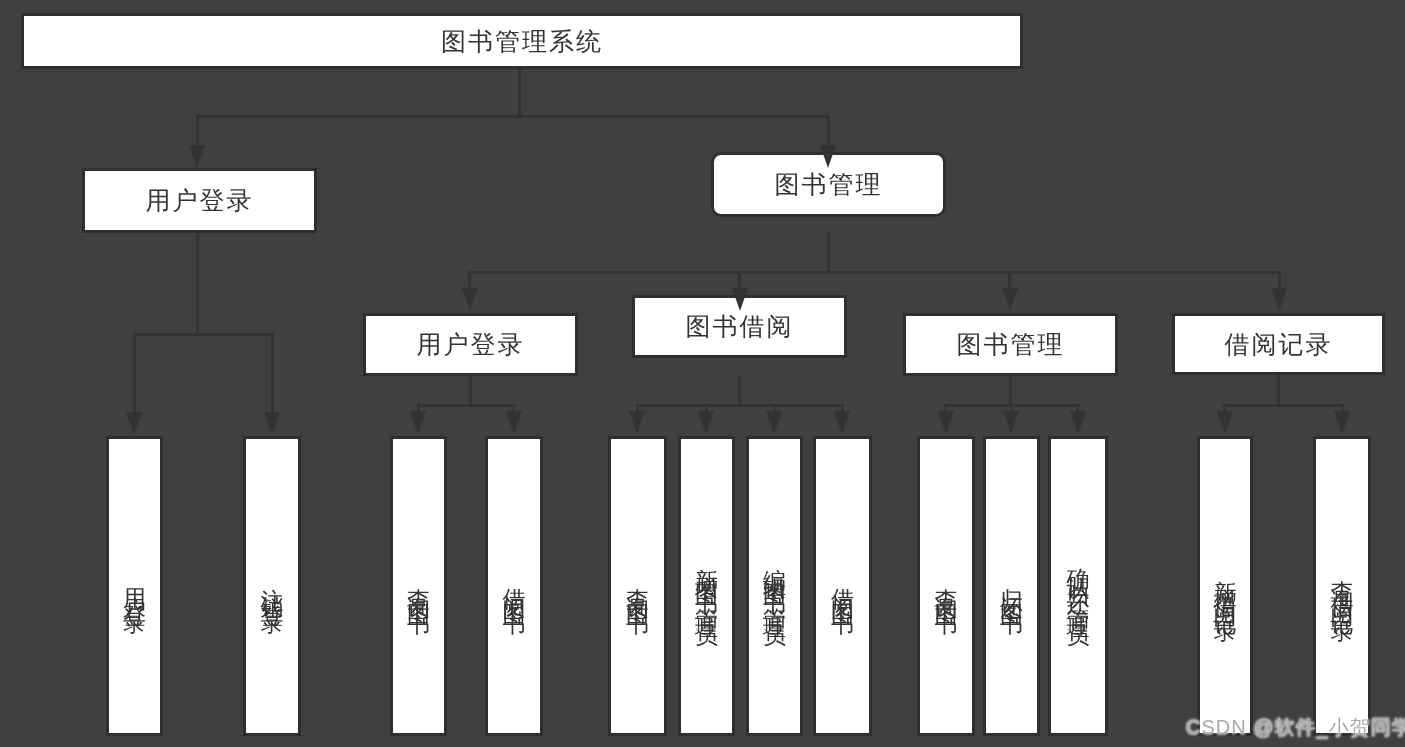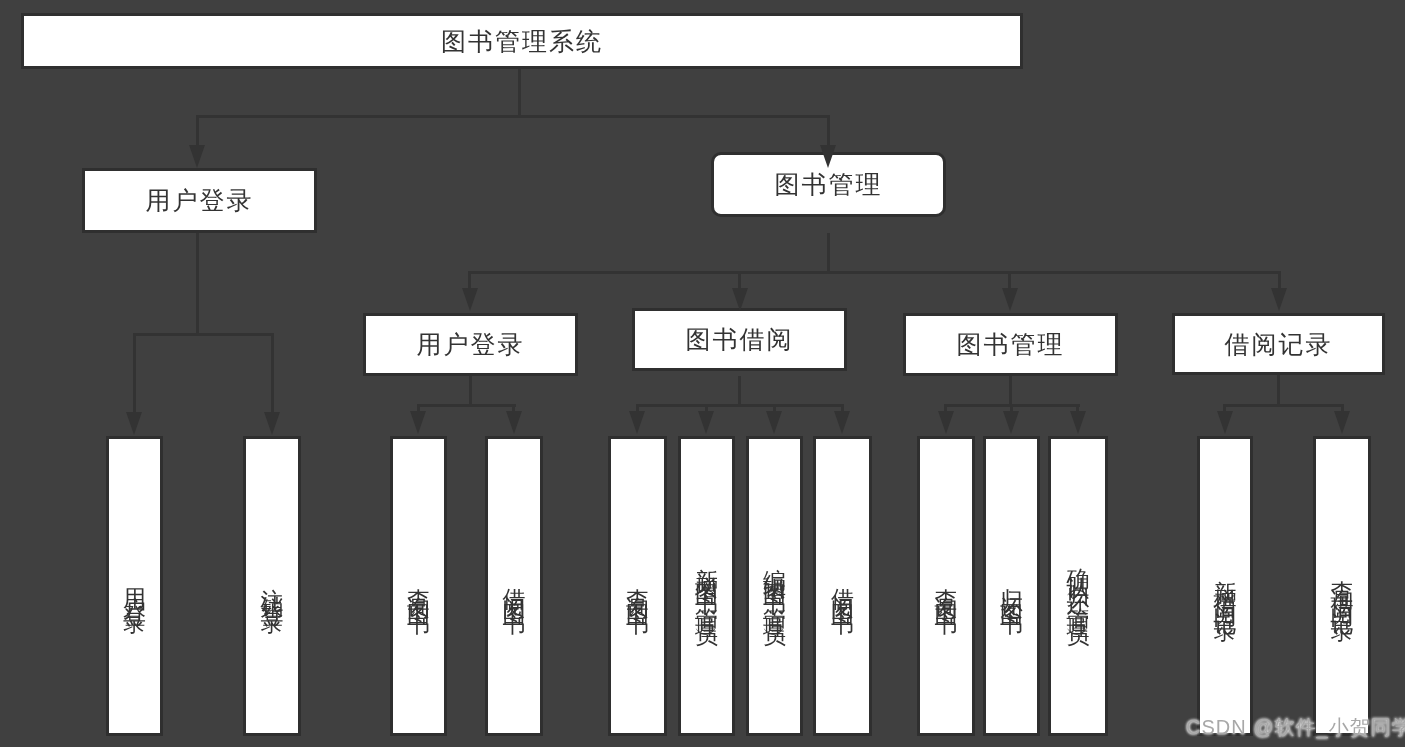--- a/index.html
+++ b/index.html
@@ -55,21 +55,21 @@
 <body>
 
 <div class="canvas">
 
   <div class="box hbox" style="left:21px; top:13px; width:1002px; height:56px;">图书管理系统</div>
 
   <div class="box hbox" style="left:82px; top:168px; width:235px; height:65px;">用户登录</div>
   <div class="box hbox" style="left:711px; top:152px; width:235px; height:65px;border-radius:10px;">图书管理</div>
 
   <div class="box hbox" style="left:363px; top:313px; width:215px; height:63px;">用户登录</div>
-  <div class="box hbox" style="left:632px; top:308px; width:215px; height:63px;text-align:right;">图书借阅</div>
+  <div class="box hbox" style="left:632px; top:295px; width:215px; height:63px;text-align:right;">图书借阅</div>
   <div class="box hbox" style="left:903px; top:313px; width:215px; height:63px;">图书管理</div>
   <div class="box hbox" style="left:1172px; top:313px; width:213px; height:62px;">借阅记录</div>
 
   <div class="box vbox" style="left:106px; top:436px; width:57px; height:300px;">
       <span>用户登录</span>
     </div>
   <div class="box vbox" style="left:243px; top:436px; width:58px; height:300px;">
       <span>注销登录</span>
     </div>
 

